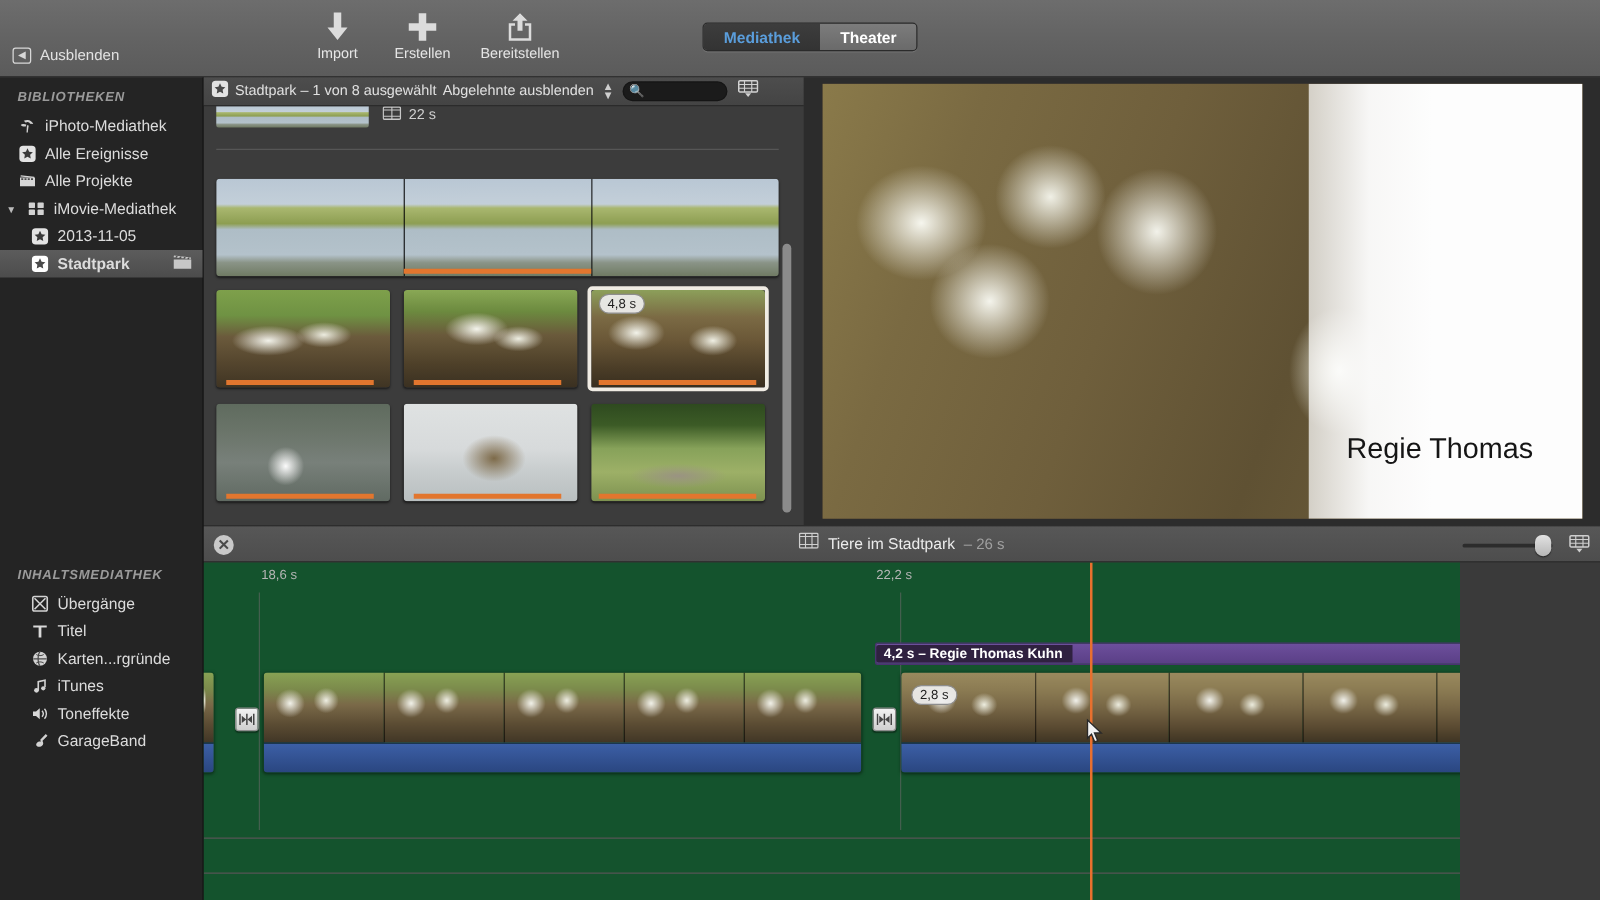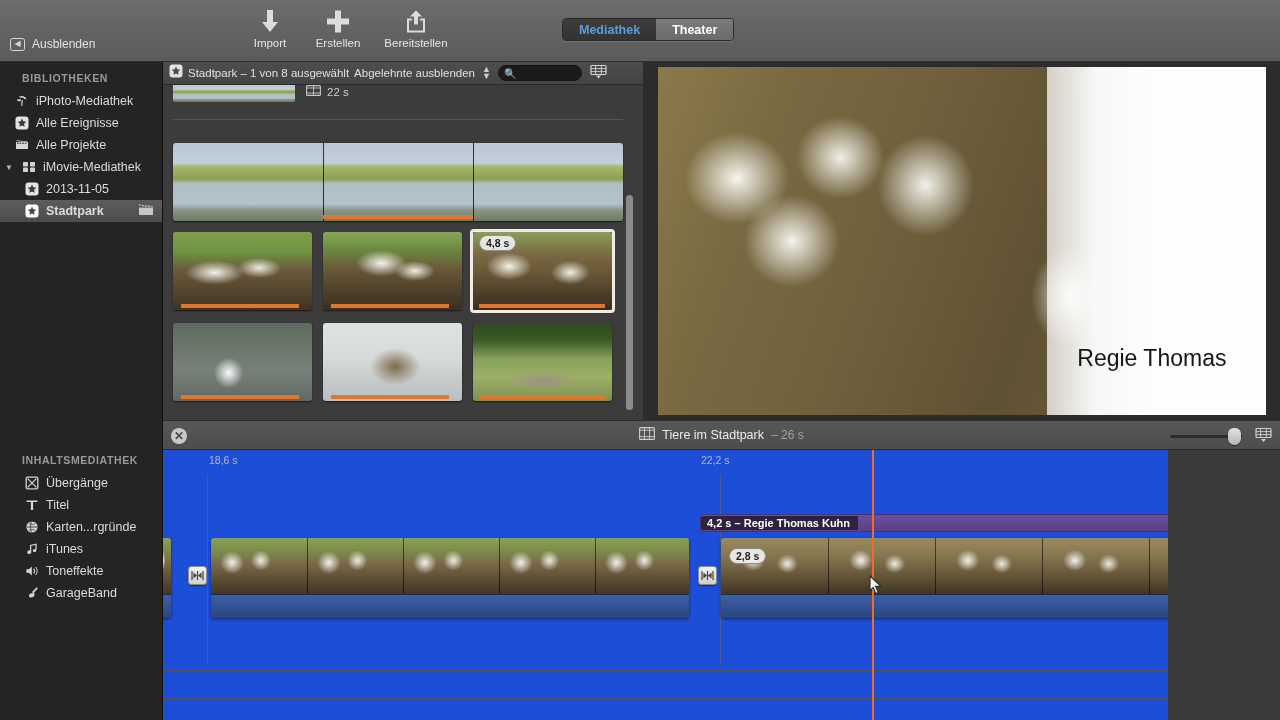--- a/index.html
+++ b/index.html
@@ -48,21 +48,22 @@
   .seg.on  { background: linear-gradient(to bottom,#3d3d3d,#333); color: #5a9ddb; }
   .seg.off { background: linear-gradient(to bottom,#7c7c7c,#6a6a6a); color: #fff; }
 
   
   .sidebar {
     position: absolute; left: 0; top: 62px; width: 163px; height: 658px;
     background: #242424; border-right: 1px solid #111;
   }
   .side-head {
     color: #9a9a9a; font-size: 10.5px; font-weight: bold; letter-spacing: .6px;
-    padding: 10px 0 6px 22px;
+    padding: 10px 0 6px 14px;
+    font-style: italic;
   }
   .side-row {
     display: flex; align-items: center; height: 22px; padding-left: 14px;
     color: #dcdcdc; font-size: 12.5px; gap: 7px;
   }
   .side-row.sel { background: linear-gradient(to bottom,#5c5c5c,#4c4c4c); font-weight: bold; }
   .side-row.indent { padding-left: 24px; }
   .side-ico { width: 15px; height: 15px; display: flex; align-items: center; justify-content: center; flex: 0 0 15px; }
   .disc { width: 9px; flex: 0 0 9px; font-size: 8px; color: #bbb; margin-left: -9px; }
   .trail { margin-left: auto; margin-right: 8px; opacity: .85; }
@@ -108,21 +109,21 @@
   .fs-cell + .fs-cell { border-left: 1px solid rgba(0,0,0,.75); }
   .orange-bar {
     position: absolute; left: 0; bottom: 2px; height: 4px; background: #e2762e;
   }
   .sel-frame {
     position: absolute; border: 3px solid #f0ece4; border-radius: 4px;
     pointer-events: none;
   }
   .badge {
     position: absolute; background: rgba(238,238,238,.93); color: #1d1d1d;
-    font-size: 10.5px; font-weight: bold; border-radius: 8px;
+    font-size: 10.5px; font-weight: normal; border-radius: 8px;
     padding: 1px 6px; border: 1px solid #8d8d8d; white-space: nowrap;
   }
   .vscroll {
     position: absolute; right: 10px; top: 110px; width: 7px; height: 215px;
     background: #4a4a4a; border-radius: 4px;
   }
   .vscroll i { display: block; width: 7px; height: 215px; background: #8b8b8b; border-radius: 4px; }
 
   
   .viewer {
@@ -166,21 +167,21 @@
   .zoom-track { position: absolute; left: 0; top: 5px; width: 72px; height: 3px; background: #2c2c2c; border-radius: 2px; }
   .zoom-knob {
     position: absolute; left: 58px; top: -2px; width: 13px; height: 17px;
     background: linear-gradient(to bottom,#e2e2e2,#b6b6b6);
     border-radius: 6px 6px 7px 7px; box-shadow: 0 1px 1px rgba(0,0,0,.5);
   }
   .tl-film { position: absolute; right: 8px; top: 6px; }
 
   .tl-area {
     position: absolute; left: 163px; top: 450px; width: 1005px; height: 270px;
-    background: #1d4ed8; overflow: hidden;
+    background: #14532d; overflow: hidden;
   }
   .ruler { position: absolute; left: 0; top: 0; width: 1117px; height: 24px; }
   .tick { position: absolute; top: 4px; color: #b6b6b6; font-size: 10.5px; }
 
   .playhead {
     position: absolute; left: 709px; top: 0px; width: 2px; height: 270px;
     background: #e8702e;
   }
 
   .clip {

